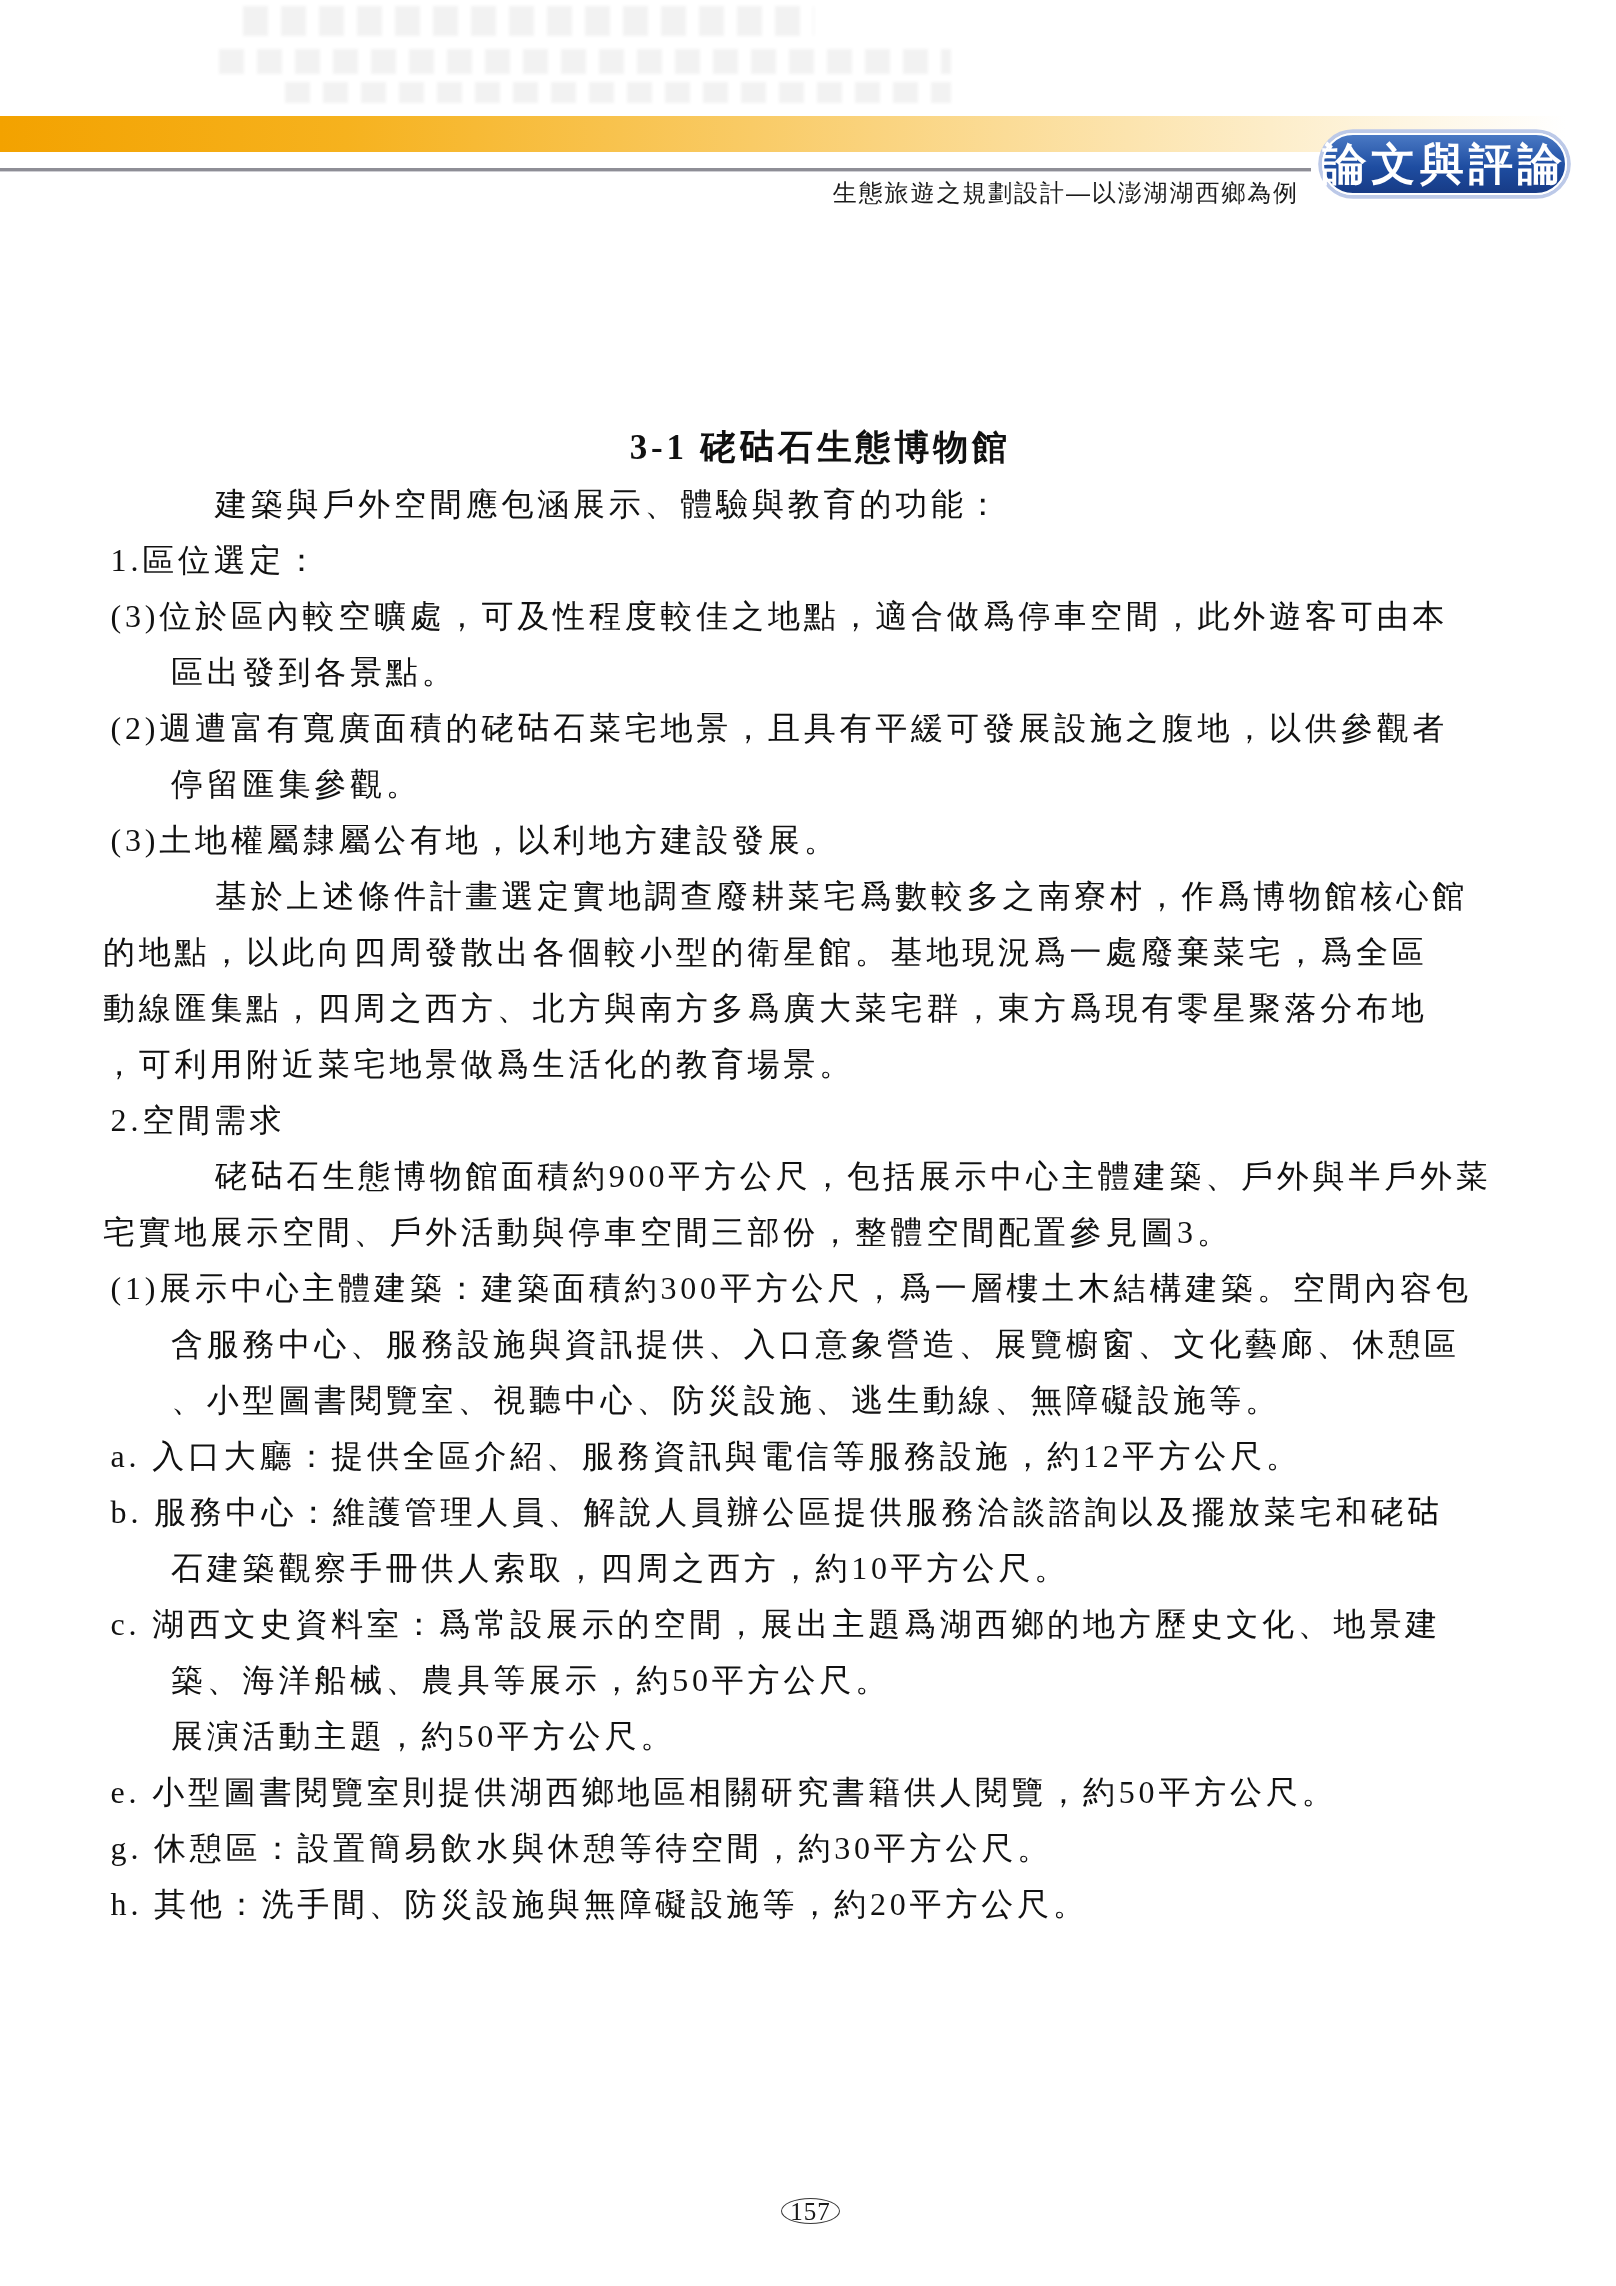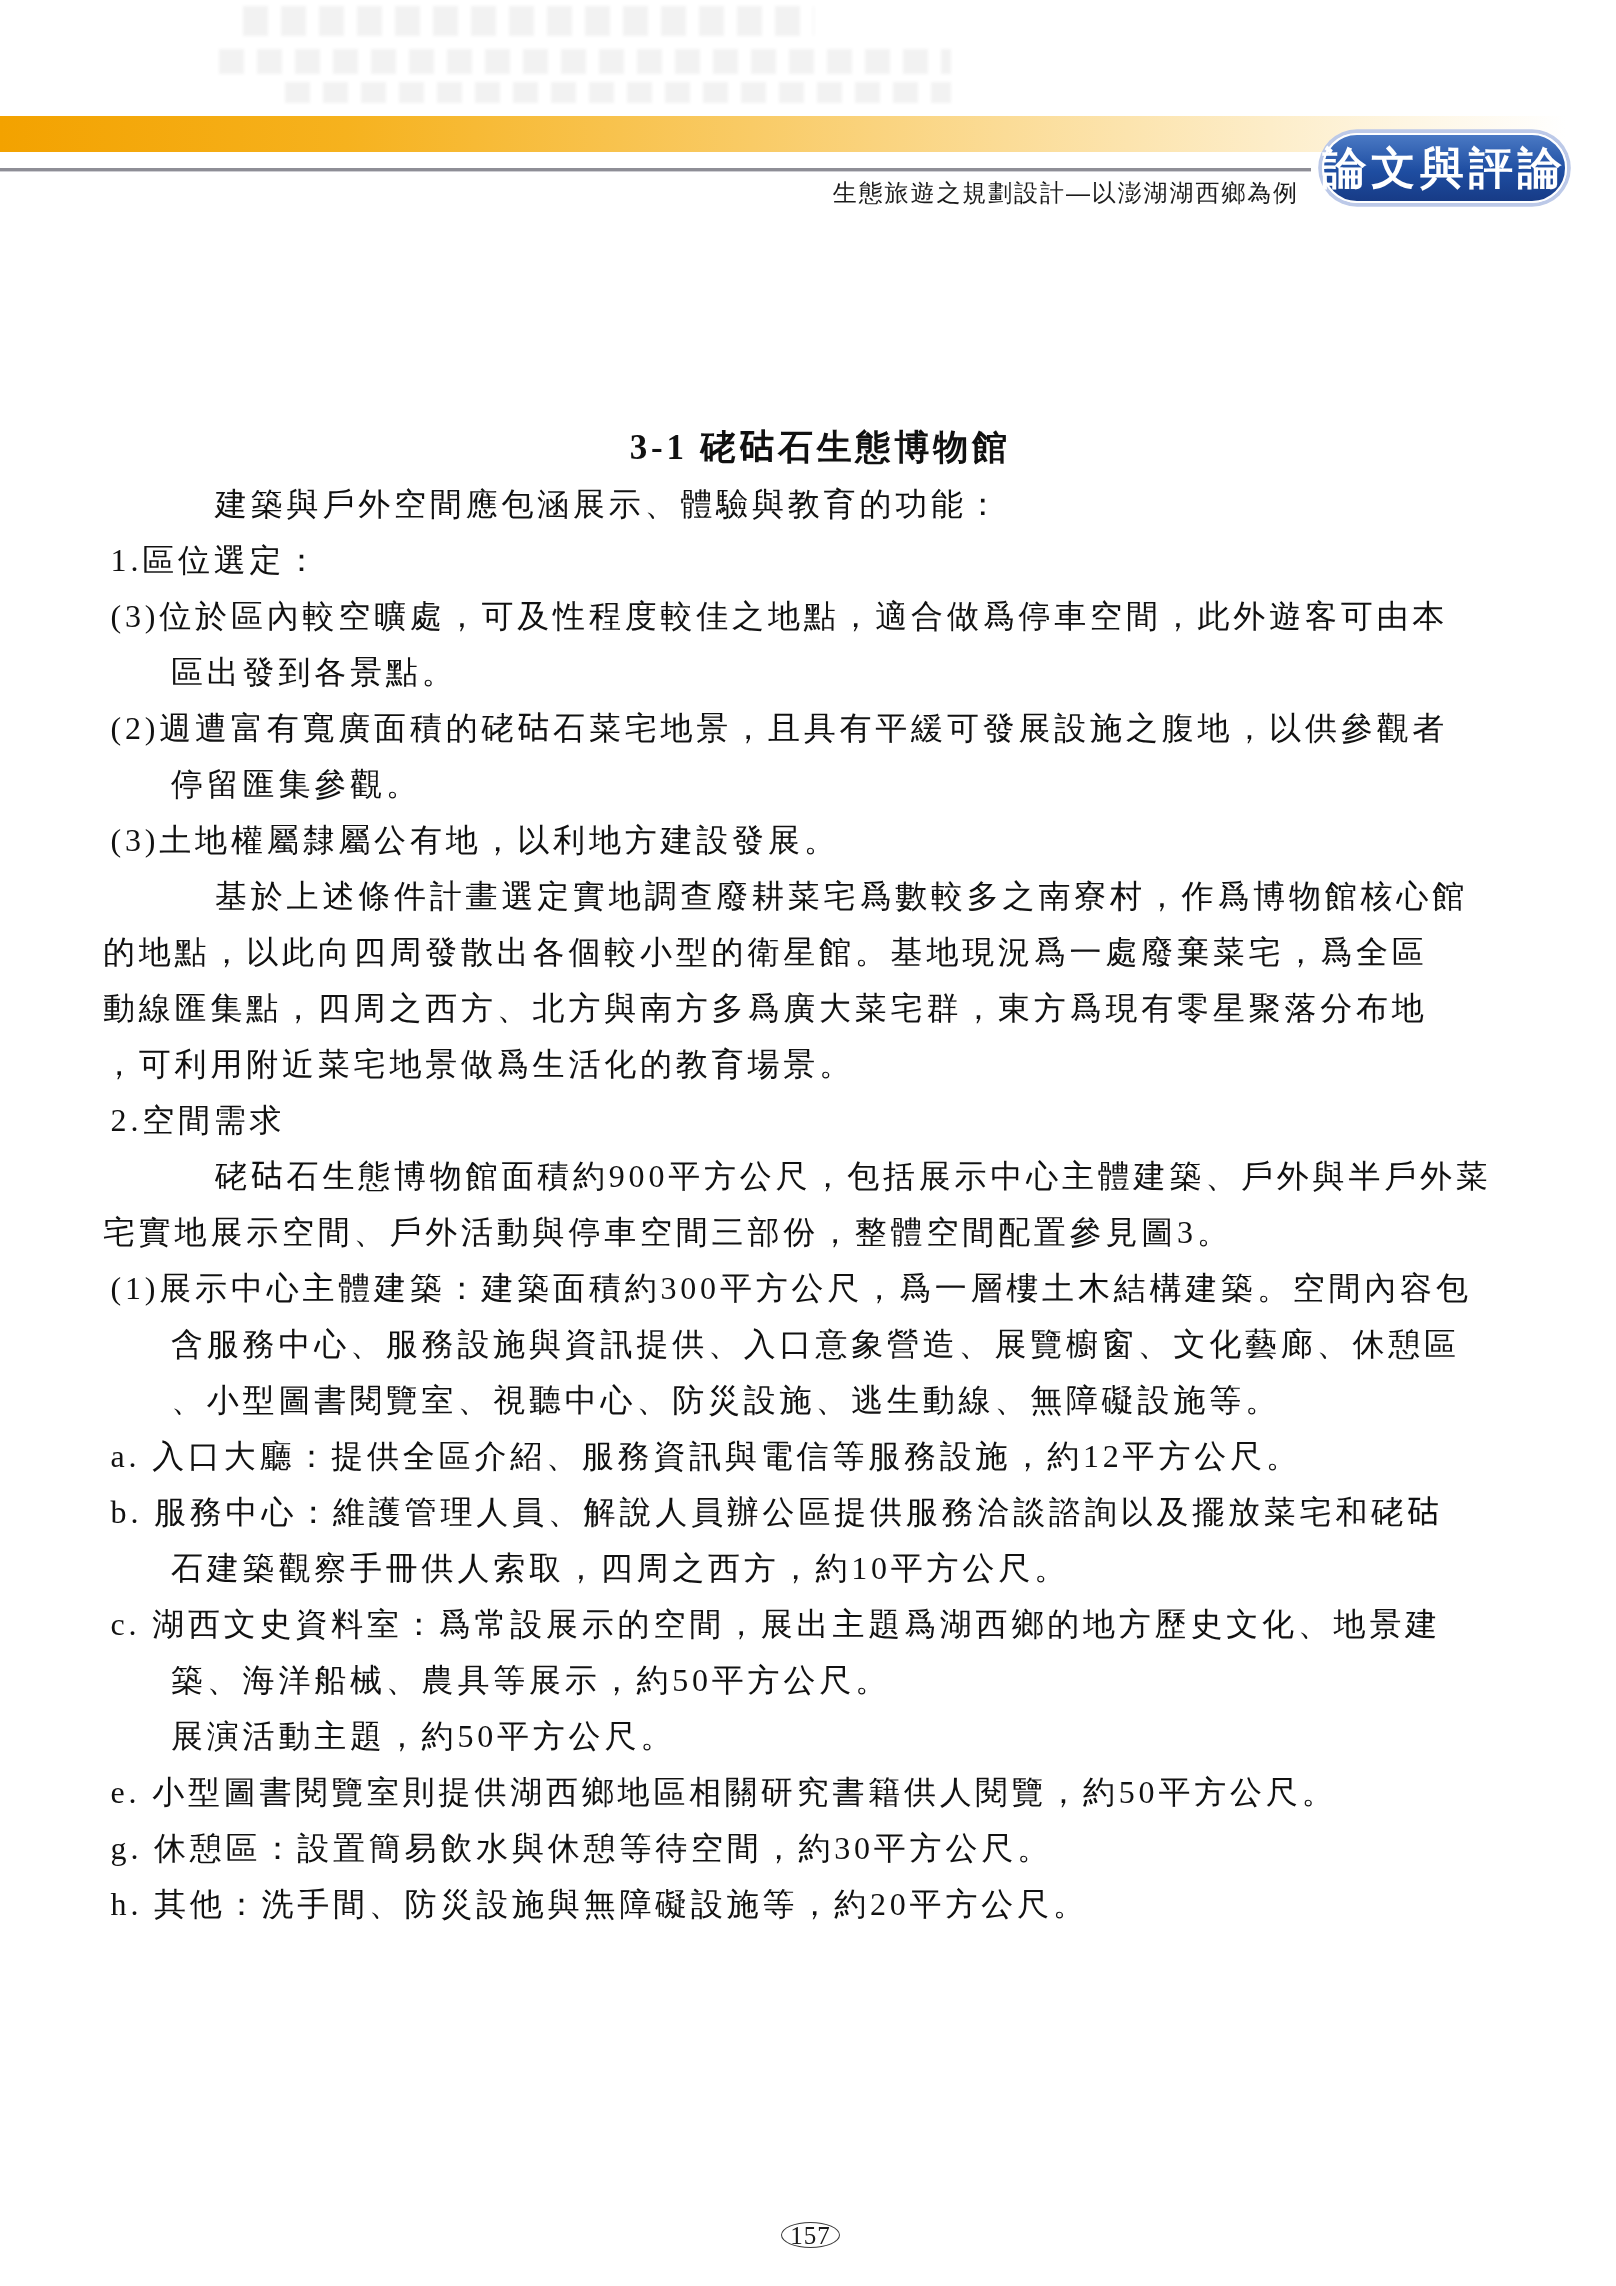--- a/index.html
+++ b/index.html
@@ -27,21 +27,21 @@
   }
   
   #running-title{
     position:absolute;top:177px;right:318px;
     font-family:"Liberation Sans","DejaVu Sans",sans-serif;
     font-size:24px;letter-spacing:1.9px;color:#1b1b1b;font-weight:500;
     white-space:nowrap;
   }
   
   #category-badge{
-    position:absolute;left:1322px;top:133px;width:245px;height:70px;
+    position:absolute;left:1322px;top:133px;width:245px;height:62px;
     box-sizing:border-box;border-radius:35px;
     background:linear-gradient(180deg,#4A79C4 0%,var(--badge-blue,#1E4DA1) 55%,#173B86 100%);
     border:2.9px solid #ffffff;
     box-shadow:0 0 0 3.8px #bcc9e8;
     display:flex;align-items:center;justify-content:center;
     font-family:"Liberation Sans","DejaVu Sans",sans-serif;
     font-size:44px;font-weight:bold;color:#ffffff;letter-spacing:4.8px;
     white-space:nowrap;
   }
   
@@ -52,21 +52,21 @@
   }
   .tline.heading{font-size:35px;font-weight:600;letter-spacing:3.8px;text-align:center;}
   .ind-flush{padding-left:0;}
   .ind-num{padding-left:7.6px;}
   .ind-cont{padding-left:68px;}
   .ind-para{padding-left:112px;}
   
   #page-number-oval{
     position:absolute;left:781px;top:2198px;width:59px;height:26px;
     border:1.9px solid #3a3a3a;border-radius:50%;box-sizing:border-box;
-    display:flex;align-items:center;justify-content:center;margin-top:24px;
+    display:flex;align-items:center;justify-content:center;
   }
   #page-number{font-size:25px;line-height:25px;color:#1a1a1a;letter-spacing:1px;}
 </style>
 </head>
 <body>
 
 <div id="page">
 
   <div class="smudge" style="left:243px;top:5.7px;width:571px;height:30px;"></div>
   <div class="smudge" style="left:219px;top:49px;width:732px;height:25px;"></div>

